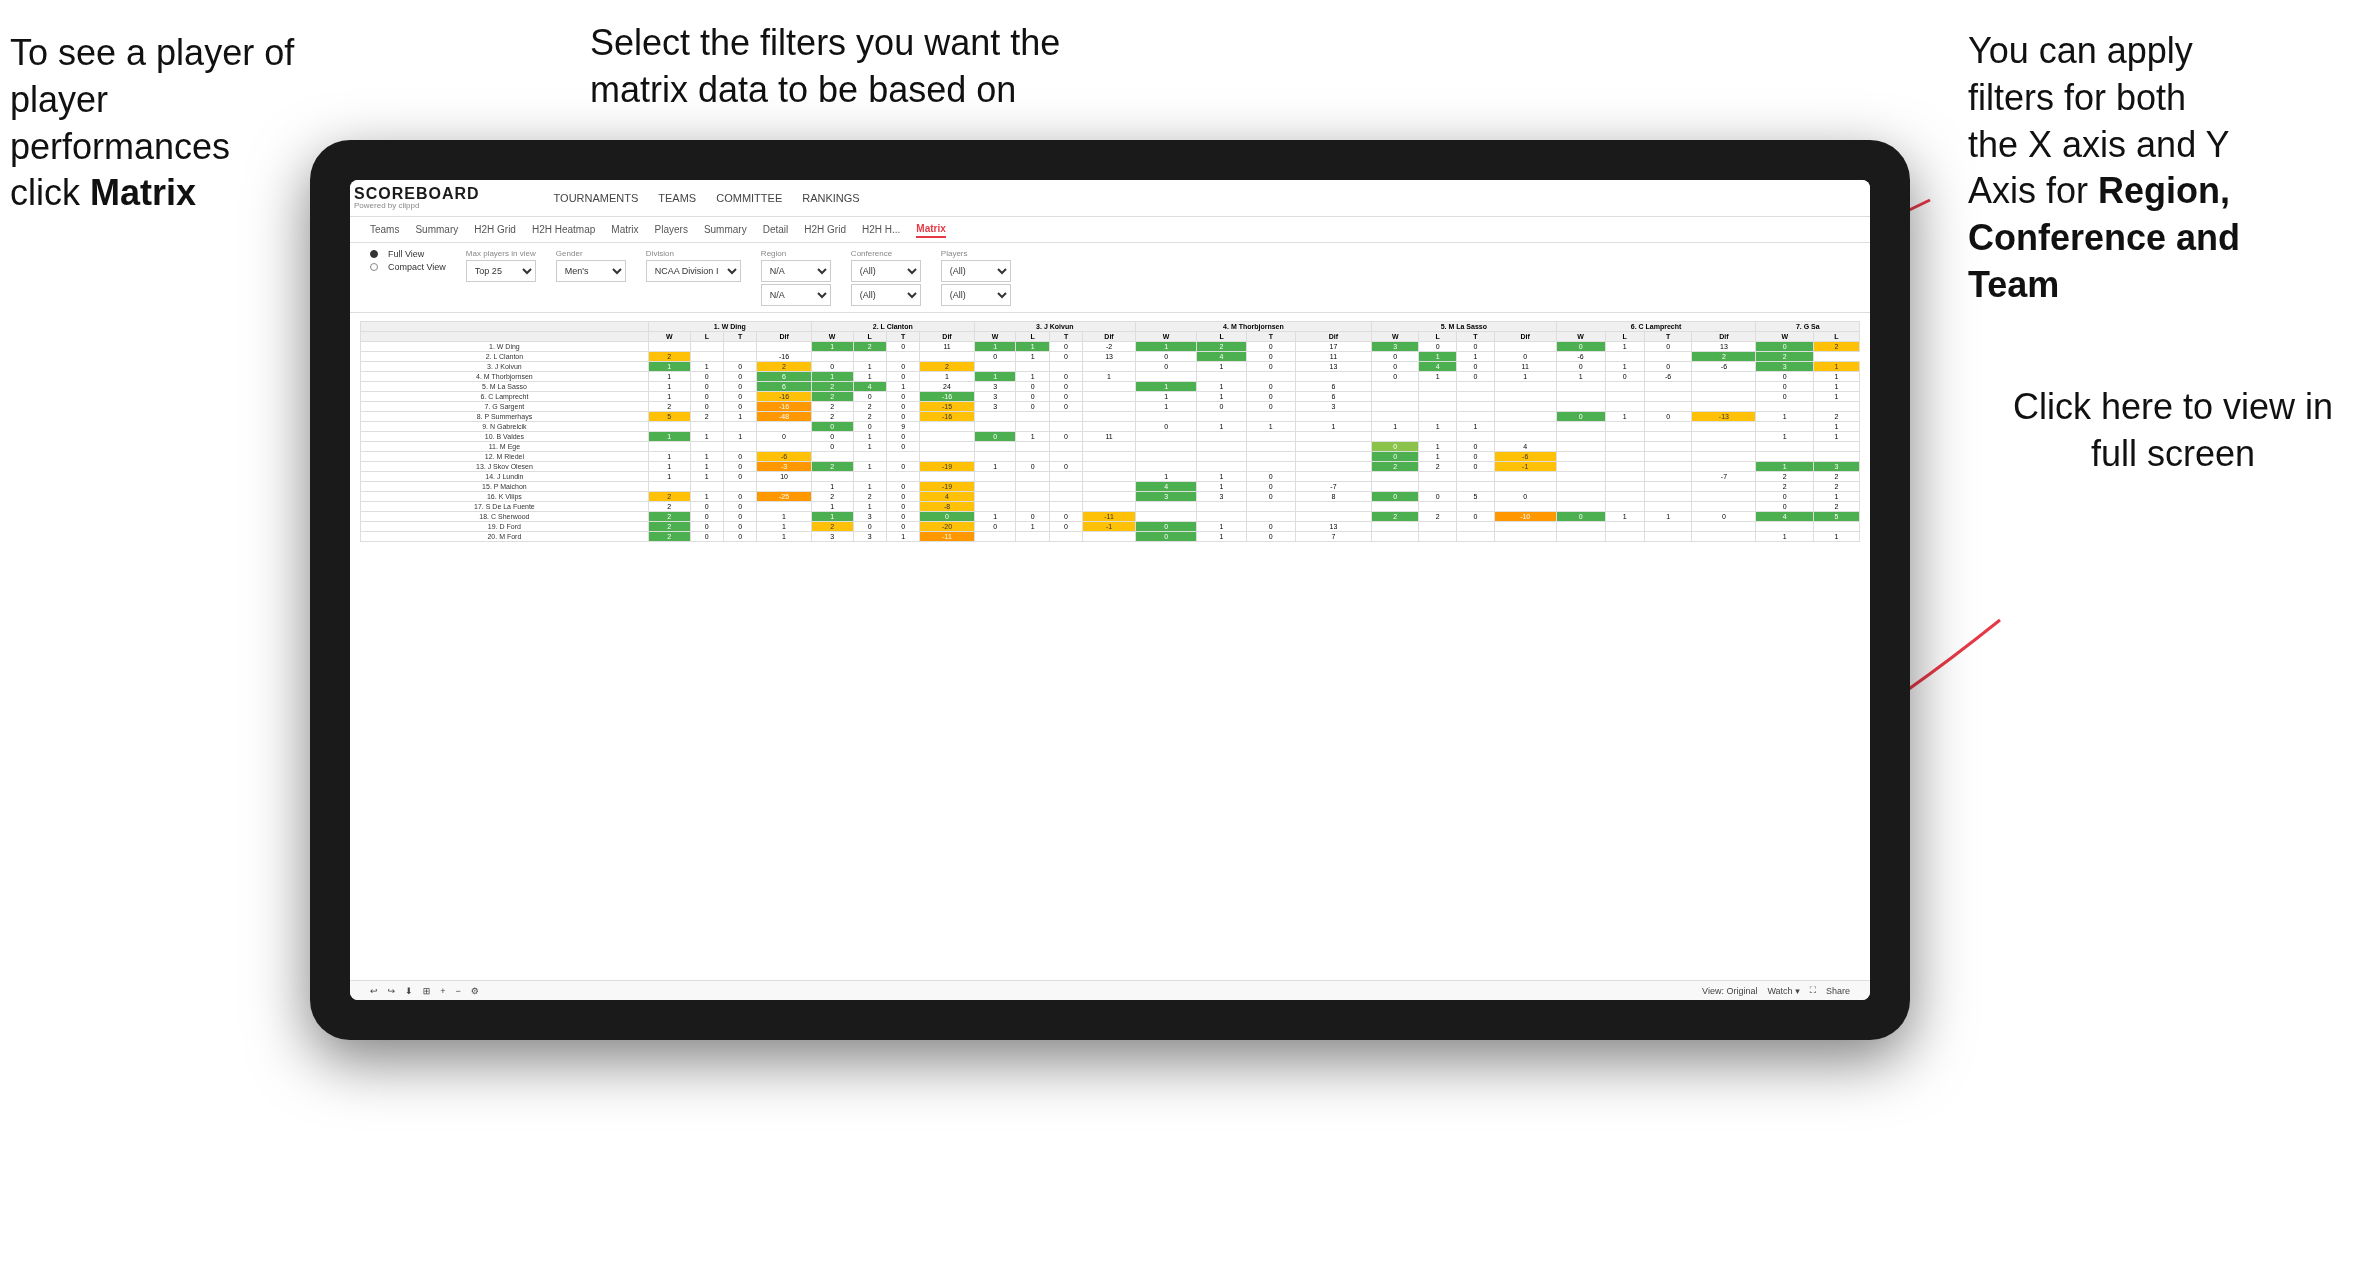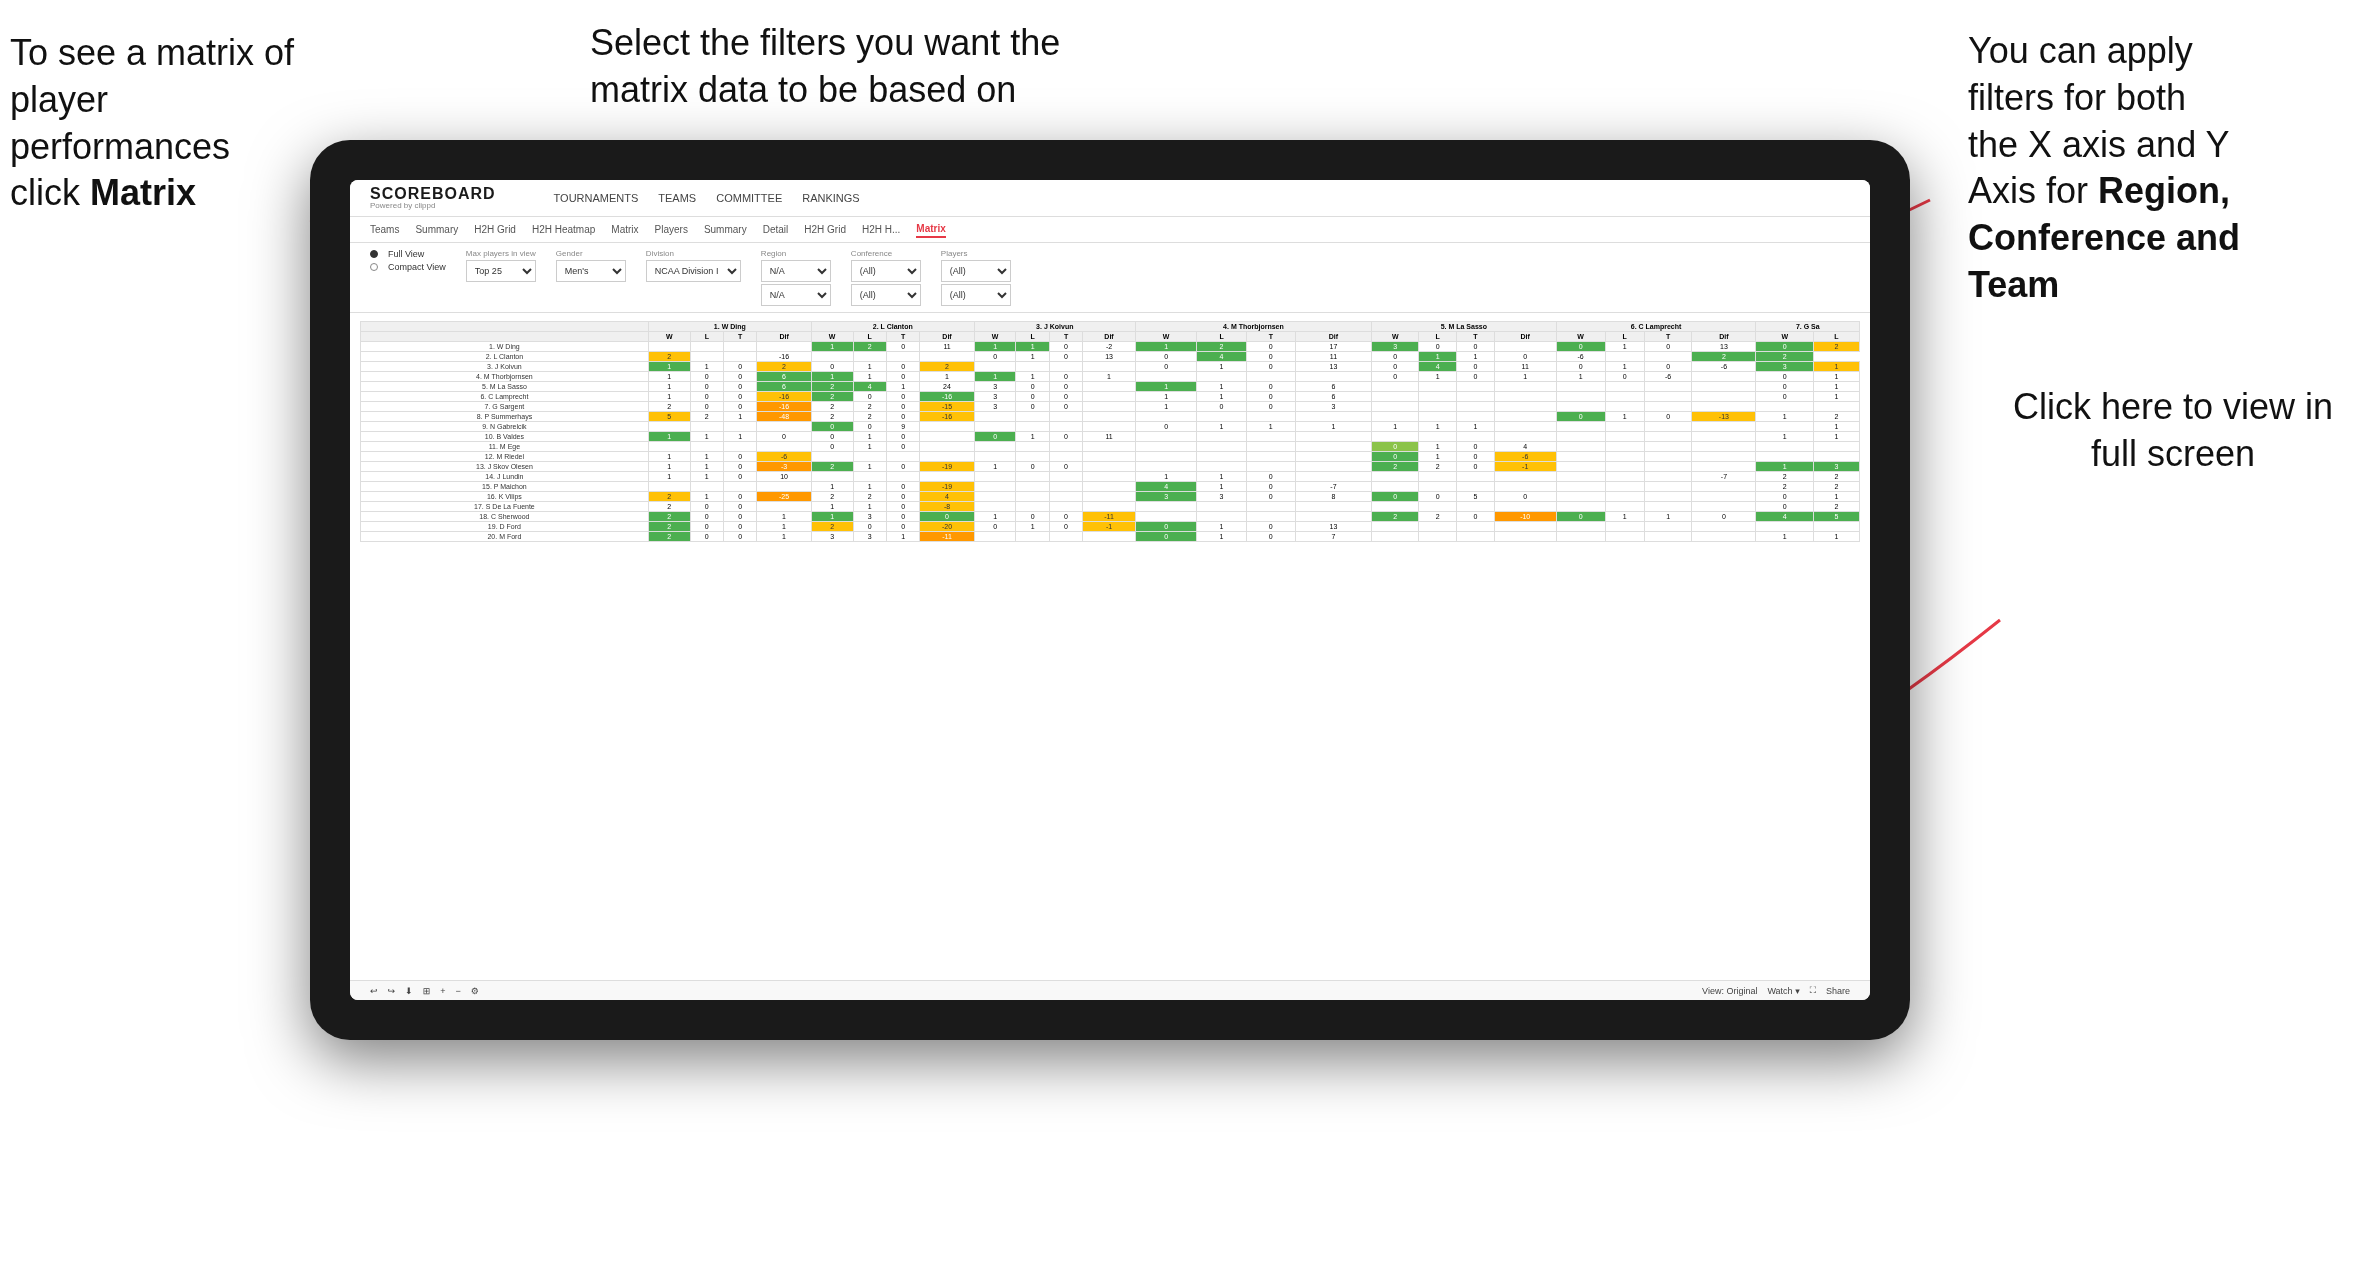--- a/index.html
+++ b/index.html
@@ -73,24 +73,24 @@
       border-radius: 8px;
       overflow: hidden;
       display: flex;
       flex-direction: column;
     }
 
     
     .top-nav {
       background: #ffffff;
       border-bottom: 1px solid #ddd;
-      padding: 6px 20px;
+      padding: 6px 4px;
       display: flex;
       align-items: center;
-      gap: 26px;
+      gap: 42px;
     }
     .logo-area {
       display: flex;
       flex-direction: column;
       line-height: 1;
     }
     .logo-scoreboard {
       font-size: 16px;
       font-weight: 900;
       color: #1a1a1a;
@@ -255,21 +255,21 @@
       stroke: #e63946;
       stroke-width: 3;
       fill: none;
       marker-end: url(#arrowhead);
     }
   </style>
 </head>
 <body>
 
 <div class="annotation ann-left">
-  <span>To see a matrix of</span><br>
+  <span>To see a player of</span><br>
   <span>player performances</span><br>
   <span>click </span><strong>Matrix</strong>
 </div>
 
 <div class="annotation ann-center">
   <span>Select the filters you want the matrix data to be based on</span>
 </div>
 
 <div class="annotation ann-right">
   <span>You  can apply</span><br>

